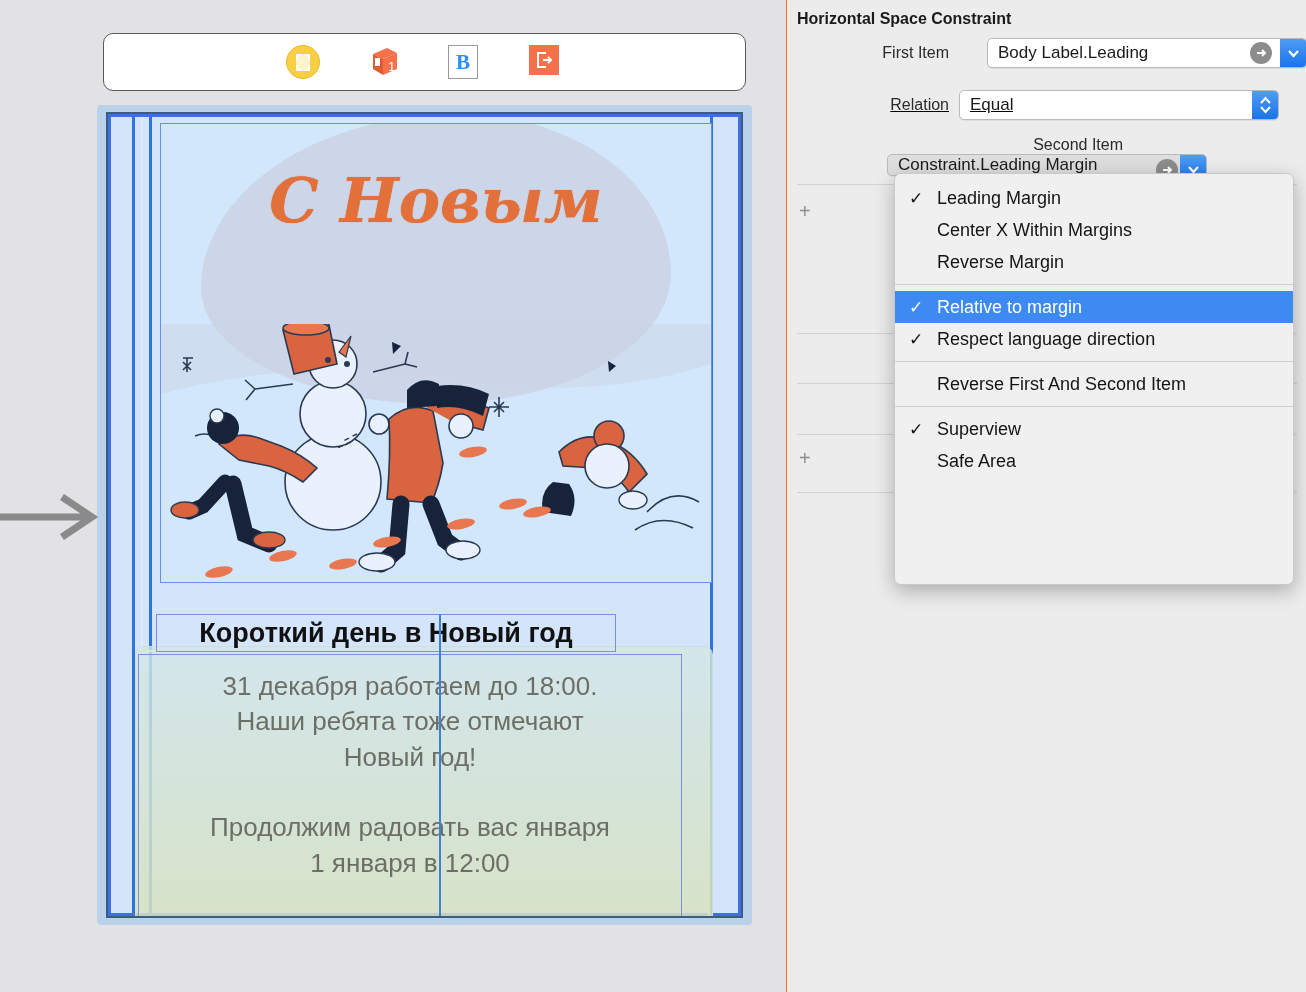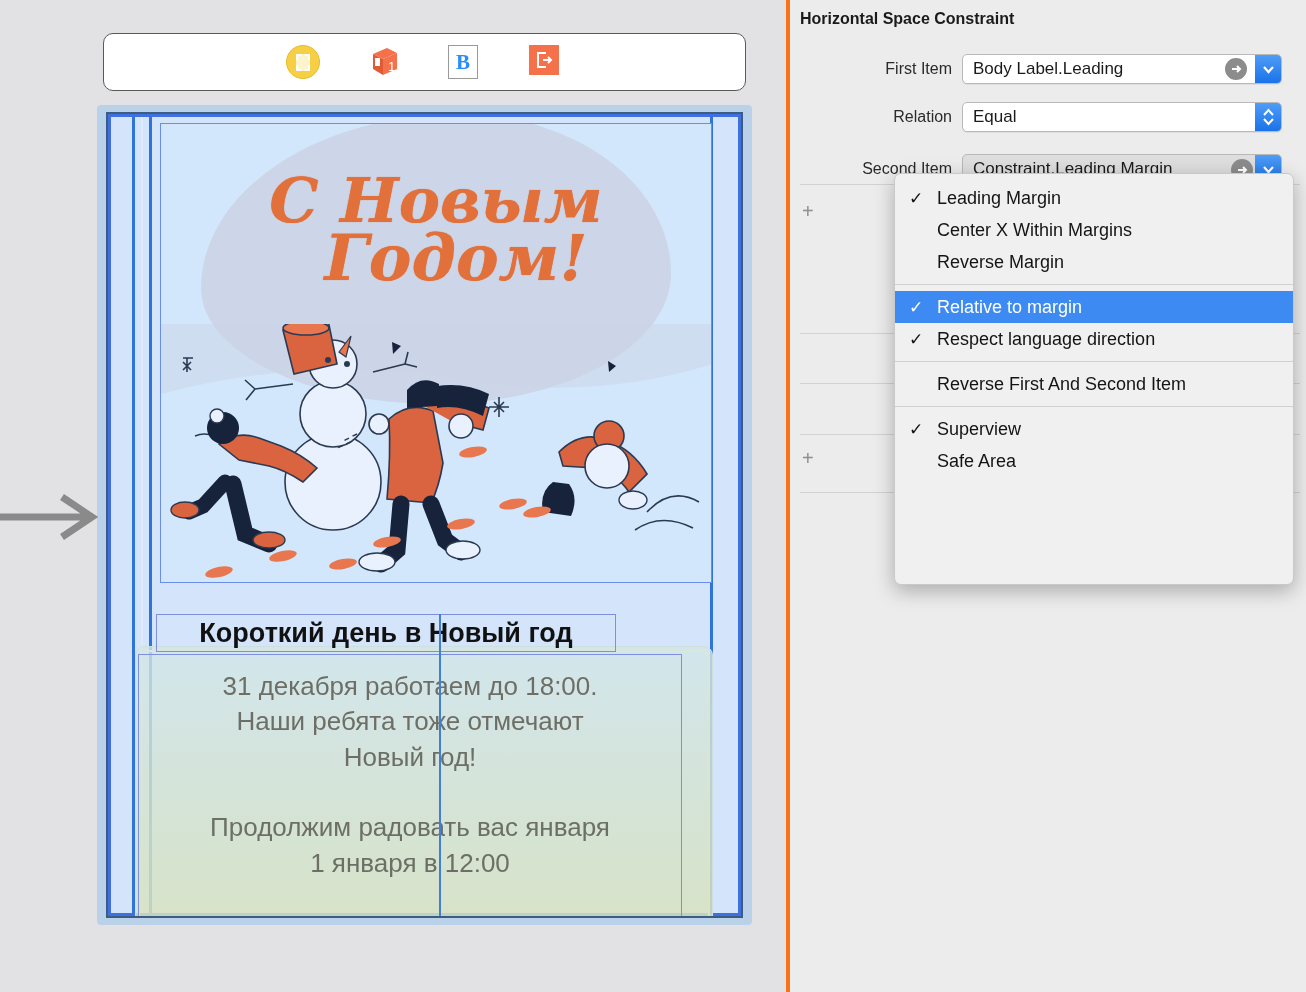--- a/index.html
+++ b/index.html
@@ -144,21 +144,21 @@
   }
 
   
   #pointer-arrow { position: absolute; left: 0px; top: 492px; width: 100px; height: 50px; }
 
   
   #inspector {
     position: absolute; left: 786px; top: 0;
     width: 520px; height: 992px;
     background: #ececec;
-    border-left: 4px solid #f97316;
+    border-left: 1px solid #f97316;
     box-sizing: border-box;
   }
   #insp-title {
     position: absolute; left: 10px; top: 10px;
     font-size: 16px; font-weight: bold; color: #1a1a1a;
   }
   .field-row {
     position: absolute; left: 0; width: 520px; height: 34px;
     display: flex; align-items: center;
   }
@@ -266,21 +266,20 @@
         <div class="vline thin" style="left:33px; top:0; height:806px; background:#dfe9f7;"></div>
         <div class="vline" style="left:41px; top:0; height:806px;"></div>
         <div class="vline" style="left:602px; top:0; height:806px;"></div>
         <div class="view-outline"></div>
 
         <div id="image-view">
           <div id="blob"></div>
 
           <div class="greeting">
             <span>С Новым</span>
-            <span class="l2">Годом!</span>
           </div>
 
           <svg style="position:absolute; left:0; top:200px; width:552px; height:258px;" viewBox="0 0 552 258" xmlns="http://www.w3.org/2000/svg">
 
             <path d="M0 70 Q150 30 300 55 Q430 78 552 40 L552 0 L0 0 Z" fill="#ccd6e8" opacity="0.55"></path>
 
             <g stroke="#2b3a52" stroke-width="1.6" fill="none">
               <path d="M22 38 l8 8 M30 38 l-8 8 M26 34 l0 14 M22 34 l10 0"></path>
               <path d="M333 78 l10 10 M343 78 l-10 10 M338 73 l0 20 M328 83 l20 0"></path>
             </g>
@@ -374,51 +373,51 @@
 
     <svg id="pointer-arrow" viewBox="0 0 100 50" xmlns="http://www.w3.org/2000/svg">
       <path d="M0 25 H92 M62 5 L92 25 L62 45" stroke="#8a8a8a" stroke-width="7" fill="none"></path>
     </svg>
   </div>
 
   <div id="inspector">
 
     <div id="insp-title">Horizontal Space Constraint</div>
 
-    <div class="field-row" style="top:52px;">
+    <div class="field-row" style="top:36px;justify-content:space-between;">
       <div class="field-label">First Item</div>
       <div class="popup" style="width:320px;">
         <div class="ptext">Body Label.Leading</div>
         <div class="goto-badge" style="right:34px; top:3px;">
           <svg width="14" height="14" viewBox="0 0 14 14" xmlns="http://www.w3.org/2000/svg">
             <path d="M3 7 H11 M8 4 L11 7 L8 10" stroke="#ffffff" stroke-width="2" fill="none"></path>
           </svg>
         </div>
         <div class="arrowbtn">
           <svg width="13" height="9" viewBox="0 0 13 9" xmlns="http://www.w3.org/2000/svg">
             <path d="M2 2 L6.5 7 L11 2" stroke="#ffffff" stroke-width="2.2" fill="none"></path>
           </svg>
         </div>
       </div>
     </div>
 
-    <div class="field-row" style="top:100px;">
+    <div class="field-row" style="top:88px;text-decoration:underline;">
       <div class="field-label">Relation</div>
       <div class="popup" style="width:320px;">
         <div class="ptext">Equal</div>
         <div class="arrowbtn">
           <svg width="13" height="18" viewBox="0 0 13 18" xmlns="http://www.w3.org/2000/svg">
             <path d="M2 7 L6.5 2 L11 7" stroke="#ffffff" stroke-width="2" fill="none"></path>
             <path d="M2 11 L6.5 16 L11 11" stroke="#ffffff" stroke-width="2" fill="none"></path>
           </svg>
         </div>
       </div>
     </div>
 
-    <div class="field-row" style="top:152px;">
+    <div class="field-row" style="top:136px;flex-direction:column;">
       <div class="field-label">Second Item</div>
       <div class="popup pressed" style="width:320px;">
         <div class="ptext">Constraint.Leading Margin</div>
         <div class="goto-badge" style="right:28px; top:4px;">
           <svg width="14" height="14" viewBox="0 0 14 14" xmlns="http://www.w3.org/2000/svg">
             <path d="M3 7 H11 M8 4 L11 7 L8 10" stroke="#ffffff" stroke-width="2" fill="none"></path>
           </svg>
         </div>
         <div class="arrowbtn">
           <svg width="13" height="9" viewBox="0 0 13 9" xmlns="http://www.w3.org/2000/svg">

